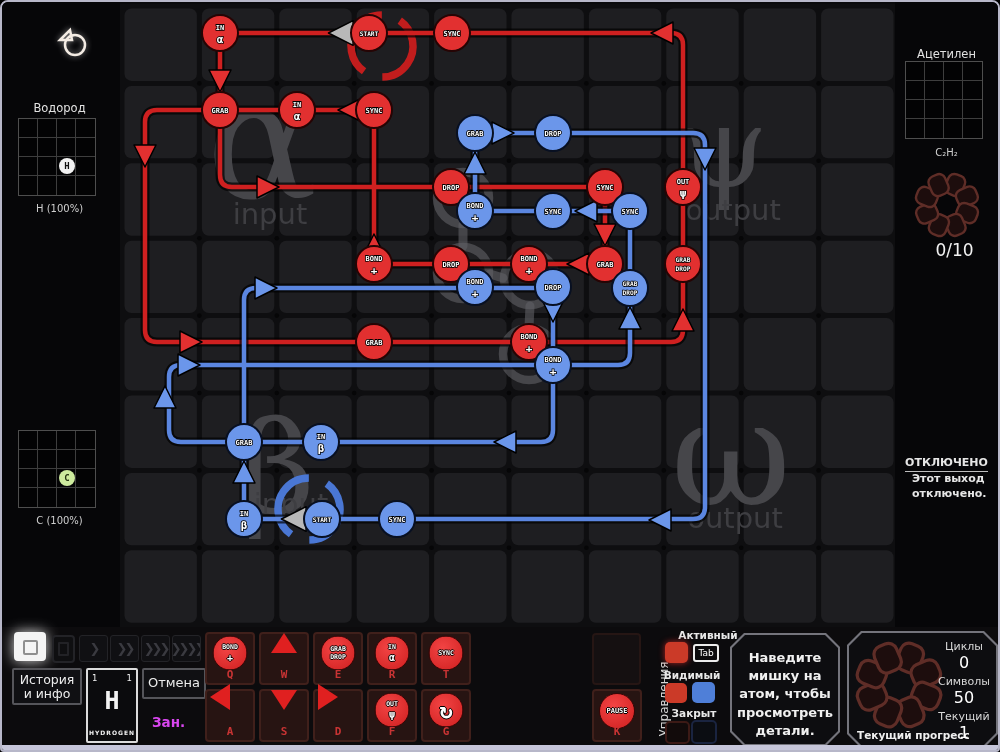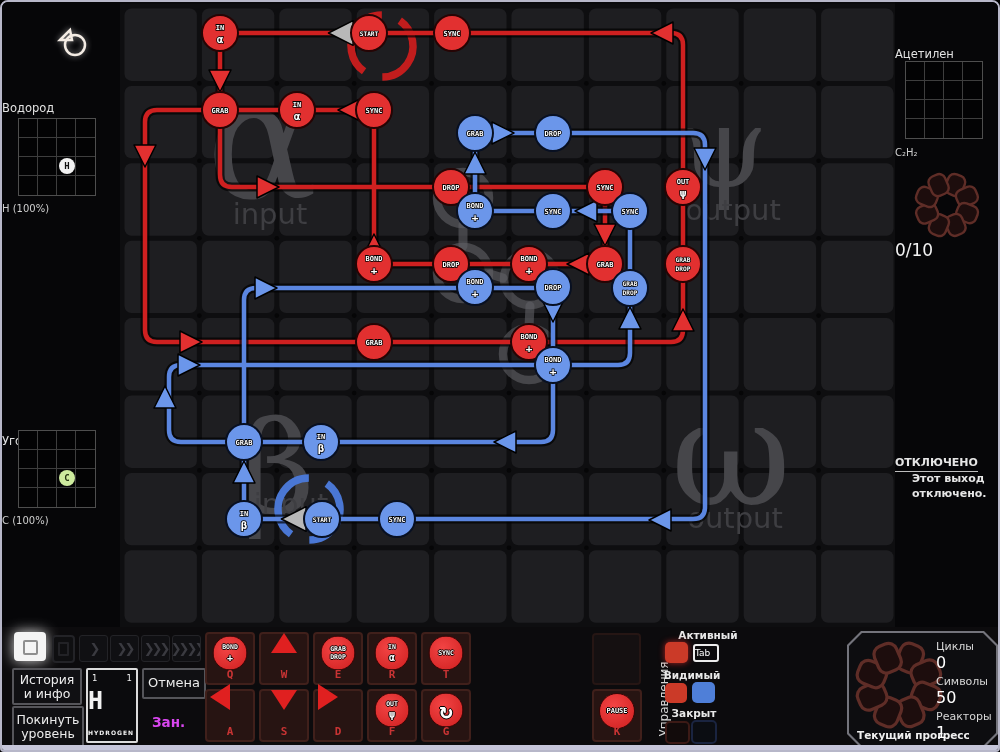--- a/index.html
+++ b/index.html
@@ -6,21 +6,21 @@
   .screen{position:relative;width:1000px;height:752px;background:#0a0a0c;
     border:2px solid #b7b7c9;box-sizing:border-box;border-radius:8px 8px 4px 4px;
     overflow:hidden;font-family:"DejaVu Sans","Liberation Sans",sans-serif;}
   #rsvg{position:absolute;left:0;top:0;z-index:1;}
   .sideL,.sideR{position:absolute;top:0;height:627px;background:#060608;z-index:2;}
   .sideL{left:0;width:118px;}
   .sideR{left:893px;width:103px;}
   .bottombar{position:absolute;left:0;top:625px;width:996px;height:118px;background:#0c0b0d;z-index:3;}
   .bstrip{position:absolute;left:0;bottom:0;width:996px;height:5px;background:#c6c6da;z-index:6;}
   .abs{position:absolute;}
-  .ctr{}
+  .ctr{text-align:center;}
   .lbl{color:#e2e2e2;font-size:11.5px;}
   .cap{color:#cfcfcf;font-size:10px;}
   
   .mgrid{position:absolute;display:grid;grid-template-columns:repeat(4,19px);grid-template-rows:repeat(4,19px);
     border:1px solid #4e4e4e;background:#030304;}
   .mcell{border-right:1px solid #3e3e3e;border-bottom:1px solid #3e3e3e;}
   .mcell:nth-child(4n){border-right:none;}
   .mcell:nth-child(n+13){border-bottom:none;}
   .atom{position:absolute;width:16px;height:16px;border-radius:50%;display:flex;align-items:center;justify-content:center;
     font-size:9px;font-weight:bold;font-family:"DejaVu Sans Mono",monospace;}
@@ -491,22 +491,20 @@
   </div>
   <div id="chevrons">
       <div class="chev" style="left: 77px; top: 633px; width: 27px; height: 25px; z-index: 4;">❯</div>
       <div class="chev" style="left: 108px; top: 633px; width: 27px; height: 25px; z-index: 4;">❯❯</div>
       <div class="chev" style="left: 139px; top: 633px; width: 27px; height: 25px; z-index: 4;">❯❯❯</div>
       <div class="chev" style="left: 170px; top: 633px; width: 27px; height: 25px; z-index: 4;">❯❯❯❯</div>
     </div>
 
   <div class="gbtn" style="left:10px;top:666px;width:66px;height:33px;z-index:4">История
 и инфо</div>
-  <div class="gbtn" style="left:10px;top:704px;width:68px;height:38px;z-index:4">Покинуть
-уровень</div>
 
   <div class="el-tile" style="left:84px;top:666px;width:48px;height:71px;z-index:4">
     <div class="abs" style="left:4px;top:3px;font-size:8.5px">1</div>
     <div class="abs" style="right:4px;top:3px;font-size:8.5px">1</div>
     <div class="abs ctr" style="left:0;top:16px;width:48px;font-size:25px;font-weight:bold;font-family:'DejaVu Sans Mono',monospace">H</div>
     <div class="abs ctr" style="left:0;bottom:5px;width:48px;font-size:6px;font-weight:bold;letter-spacing:1px">HYDROGEN</div>
   </div>
 
   <div class="gbtn" style="left:140px;top:666px;width:60px;height:27px;font-size:13px;z-index:4">Отмена</div>
   <div class="abs" style="left:150px;top:712px;color:#d946ef;font-size:13.5px;font-weight:bold;z-index:4">Зан.</div>
@@ -582,20 +580,29 @@
   <div class="ctl-lbl" style="left:676px;top:627px;width:60px;z-index:4">Активный</div>
   <div class="ctl-sq" style="left:663px;top:640px;width:23px;height:21px;background:#cb3a28;box-shadow:0 0 6px #a22;z-index:4"></div>
   <div class="abs ctr" style="left:691px;top:642px;width:22px;height:14px;border:2px solid #ececec;border-radius:3px;color:#fff;font-size:9px;line-height:14px;z-index:4">Tab</div>
   <div class="ctl-lbl" style="left:660px;top:667px;width:60px;z-index:4">Видимый</div>
   <div class="ctl-sq" style="left:663px;top:681px;width:22px;height:20px;background:#cb3a28;z-index:4"></div>
   <div class="ctl-sq" style="left:690px;top:680px;width:23px;height:21px;background:#4f7fd8;z-index:4"></div>
   <div class="ctl-lbl" style="left:662px;top:705px;width:60px;z-index:4">Закрыт</div>
   <div class="ctl-sq" style="left:663px;top:719px;width:21px;height:19px;background:#120b0b;border:2px solid #3c1a16;z-index:4"></div>
   <div class="ctl-sq" style="left:689px;top:718px;width:22px;height:20px;background:#0b0d12;border:2px solid #1a2440;z-index:4"></div>
 
+  <div class="cham" style="left:728px;top:631px;width:110px;height:113px;z-index:4">
+    <div class="cham-in">
+        <div class="hint-text">Наведите
+мишку на
+атом, чтобы
+просмотреть
+детали.</div>
+      </div>
+  </div>
 
   <div class="cham" style="left:845px;top:629px;width:151px;height:117px;z-index:4">
     <div class="cham-in">
       <svg class="abs" style="left:2px;top:4px" width="96" height="96" id="flower-big">
           <g transform="translate(48,48) scale(1.08)">
             <rect x="-11" y="-40" width="22" height="26" rx="8" fill="#1d0d0d" stroke="#5f2d27" stroke-width="3" transform="rotate(22)"></rect>
             <rect x="-11" y="-40" width="22" height="26" rx="8" fill="#1d0d0d" stroke="#5f2d27" stroke-width="3" transform="rotate(67)"></rect>
             <rect x="-11" y="-40" width="22" height="26" rx="8" fill="#1d0d0d" stroke="#5f2d27" stroke-width="3" transform="rotate(112)"></rect>
             <rect x="-11" y="-40" width="22" height="26" rx="8" fill="#1d0d0d" stroke="#5f2d27" stroke-width="3" transform="rotate(157)"></rect>
             <rect x="-11" y="-40" width="22" height="26" rx="8" fill="#1d0d0d" stroke="#5f2d27" stroke-width="3" transform="rotate(202)"></rect>
@@ -603,20 +610,20 @@
             <rect x="-11" y="-40" width="22" height="26" rx="8" fill="#1d0d0d" stroke="#5f2d27" stroke-width="3" transform="rotate(292)"></rect>
             <rect x="-11" y="-40" width="22" height="26" rx="8" fill="#1d0d0d" stroke="#5f2d27" stroke-width="3" transform="rotate(337)"></rect>
           </g>
         </svg>
       <div class="abs" style="left:8px;bottom:5px;width:140px;color:#f0f0f0;font-size:10.5px;font-weight:bold">Текущий прогресс</div>
       <div class="abs ctr" id="stats" style="right:4px;top:7px;width:56px">
           <div class="stat-lbl">Циклы</div>
           <div class="stat-val">0</div>
           <div class="stat-lbl">Символы</div>
           <div class="stat-val">50</div>
-          <div class="stat-lbl">Реакторы</div>
+          <div class="stat-lbl">Текущий</div>
           <div class="stat-val">1</div>
         </div>
     </div>
   </div>
 
   <div class="bstrip"></div>
 </div>
 
 </body></html>

